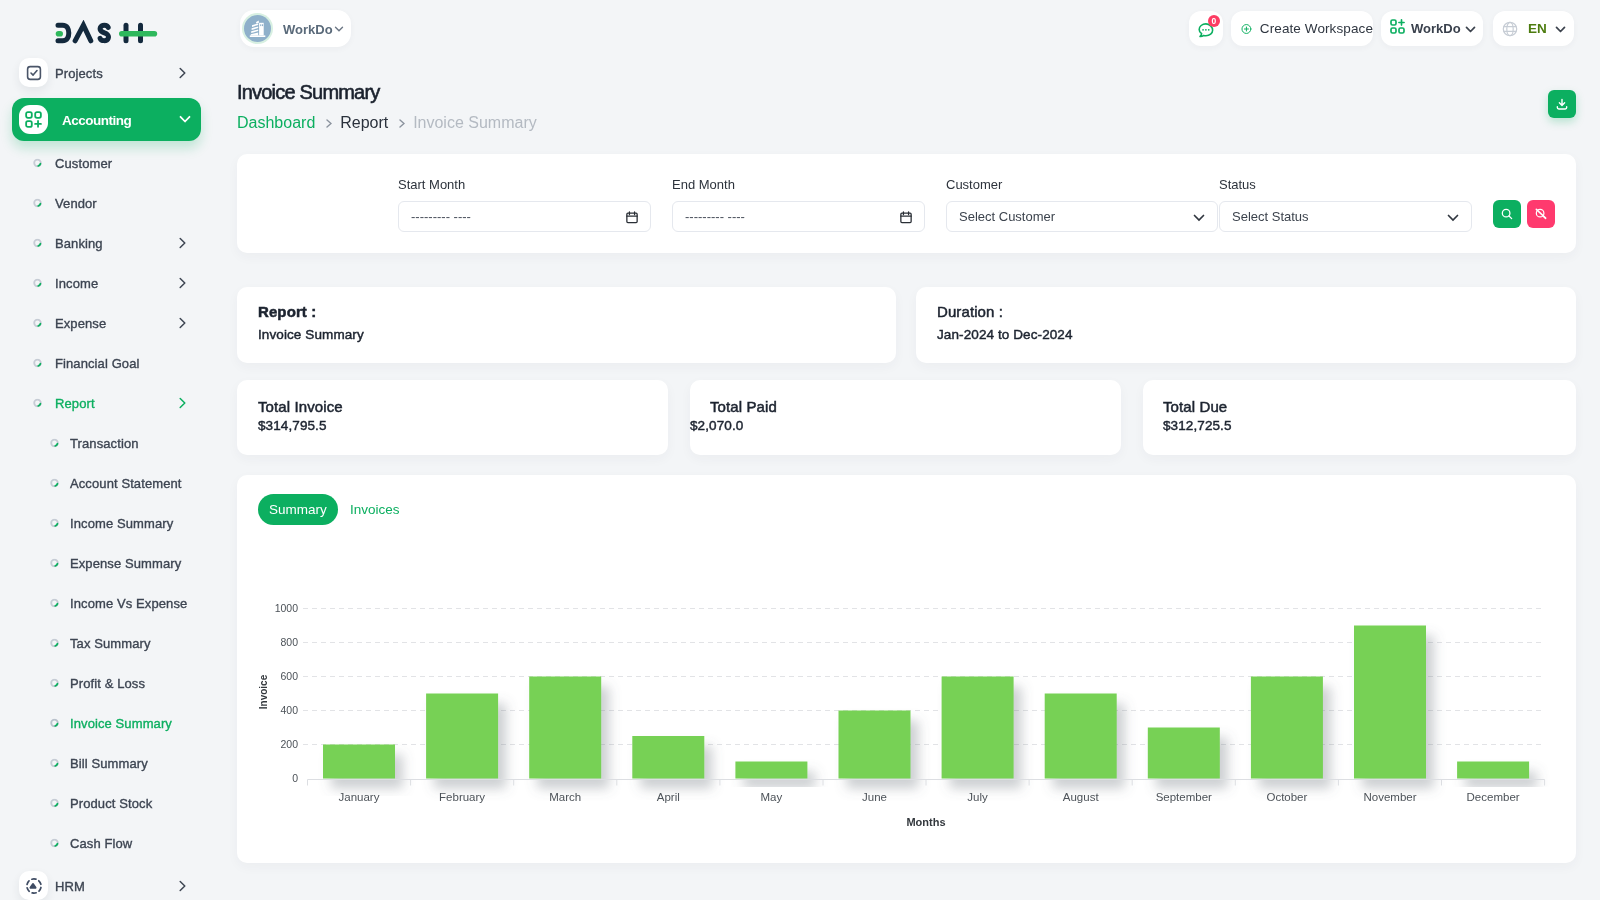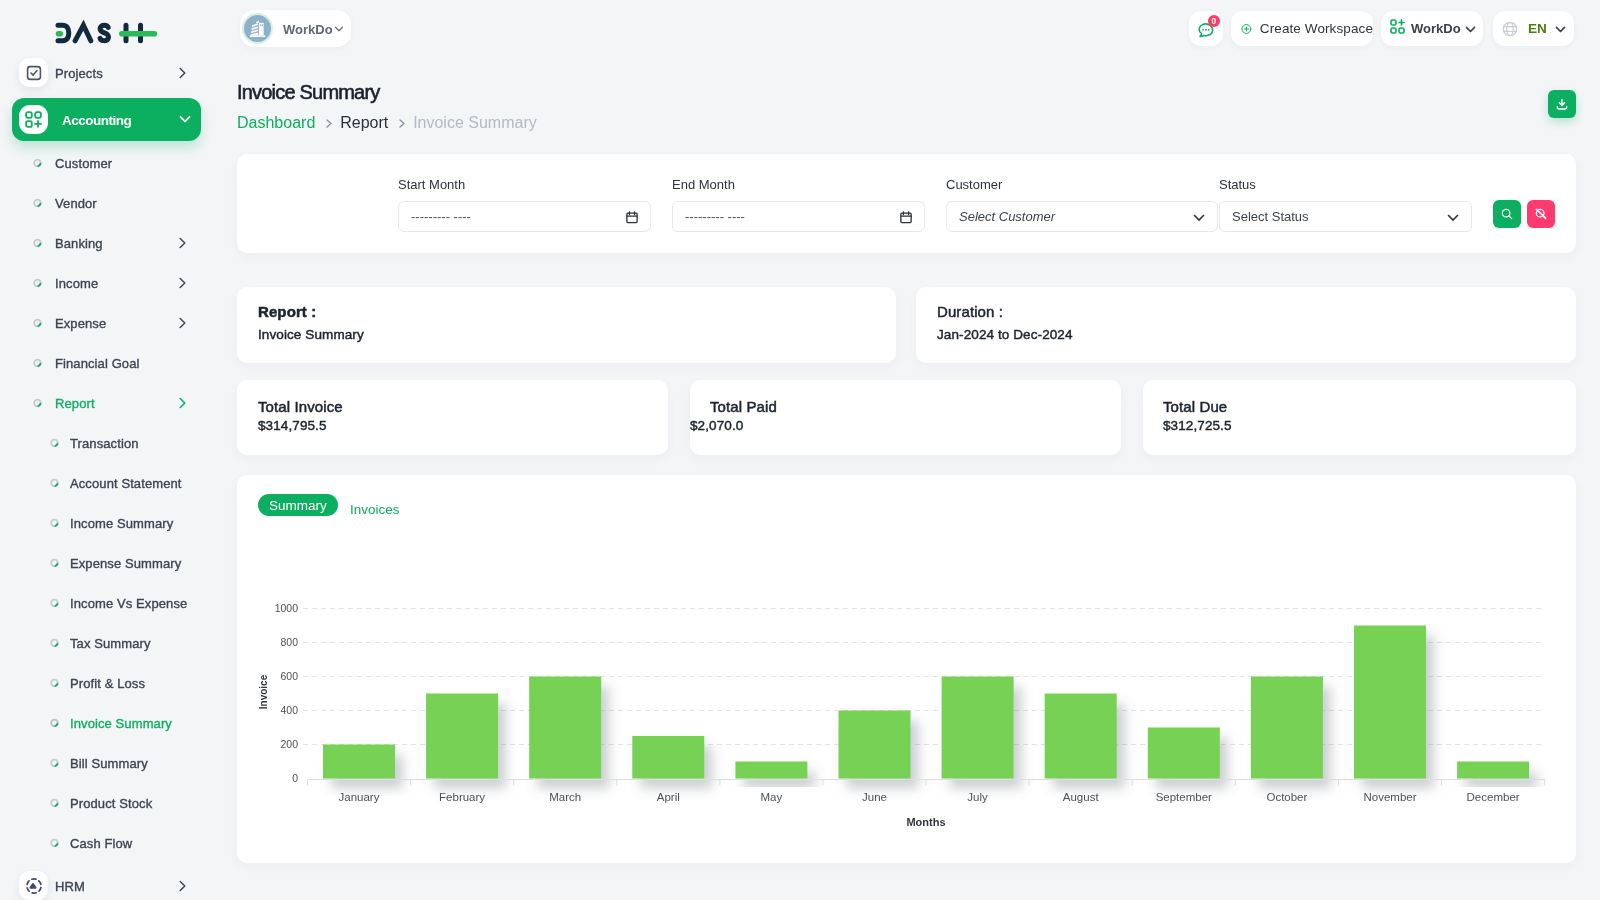--- a/index.html
+++ b/index.html
@@ -316,21 +316,21 @@
       <rect x="1" y="2.5" width="12" height="11" rx="1.2"></rect>
       <path d="M4 1 v3 M10 1 v3 M1 6 h12" stroke-linecap="round"></path>
     </svg>
 </div>
 <div class="input" style="left:672px;top:201px;width:253px;color:#4a515c;">--------- ----
   <svg style="position:absolute;right:12px;top:9px" width="12" height="13" viewBox="0 0 14 15" fill="none" stroke="#2a2f36" stroke-width="1.5">
       <rect x="1" y="2.5" width="12" height="11" rx="1.2"></rect>
       <path d="M4 1 v3 M10 1 v3 M1 6 h12" stroke-linecap="round"></path>
     </svg>
 </div>
-<div class="input" style="left:946px;top:201px;width:272px;font-style:italic;">Select Customer
+<div class="input" style="left:946px;top:201px;width:272px;">Select Customer
   <svg style="position:absolute;right:12px;top:12px" width="12" height="8" viewBox="0 0 12 8" fill="none" stroke="#30363f" stroke-width="1.7" stroke-linecap="round">
       <path d="M1.5 1.5 L6 6 L10.5 1.5"></path>
     </svg>
 </div>
 <div class="input" style="left:1219px;top:201px;width:253px;">Select Status
   <svg style="position:absolute;right:12px;top:12px" width="12" height="8" viewBox="0 0 12 8" fill="none" stroke="#30363f" stroke-width="1.7" stroke-linecap="round">
       <path d="M1.5 1.5 L6 6 L10.5 1.5"></path>
     </svg>
 </div>
 <div class="btn-sq" style="left:1493px;top:200px;background:#0caf60;">
@@ -358,21 +358,21 @@
 <div class="abs h-title" style="left:258px;top:398px;">Total Invoice</div>
 <div class="abs h-val" style="left:258px;top:418px;">$314,795.5</div>
 <div class="card" style="left:690px;top:380px;width:431px;height:75px;"></div>
 <div class="abs h-title" style="left:710px;top:398px;">Total Paid</div>
 <div class="abs h-val" style="left:690px;top:418px;">$2,070.0</div>
 <div class="card" style="left:1143px;top:380px;width:433px;height:75px;"></div>
 <div class="abs h-title" style="left:1163px;top:398px;">Total Due</div>
 <div class="abs h-val" style="left:1163px;top:418px;">$312,725.5</div>
 
 <div class="card" style="left:237px;top:475px;width:1339px;height:388px;"></div>
-<div class="abs" style="left:258px;top:494px;width:80px;height:22px;background:#0caf60;border-radius:16px;display:flex;align-items:center;justify-content:center;color:#fff;font-size:13.5px;font-weight:400;">Summary</div>
+<div class="abs" style="left:258px;top:494px;width:80px;height:31px;background:#0caf60;border-radius:16px;display:flex;align-items:center;justify-content:center;color:#fff;font-size:13.5px;font-weight:400;">Summary</div>
 <div class="abs" style="left:350px;top:502px;font-size:13.5px;color:#0caf60;">Invoices</div>
 
 <svg class="abs" style="left:237px;top:475px;" width="1339" height="388" viewBox="0 0 1339 388">
 <defs>
       <filter id="bsh" x="-30%" y="-30%" width="180%" height="180%">
         <feDropShadow dx="8" dy="10" stdDeviation="6" flood-color="#606a74" flood-opacity="0.32"></feDropShadow>
       </filter>
     </defs>
 <line x1="66" y1="269.5" x2="1307.6" y2="269.5" stroke="#e2e3e6" stroke-width="1" stroke-dasharray="5,4"></line>
 <line x1="66" y1="235.5" x2="1307.6" y2="235.5" stroke="#e2e3e6" stroke-width="1" stroke-dasharray="5,4"></line>

